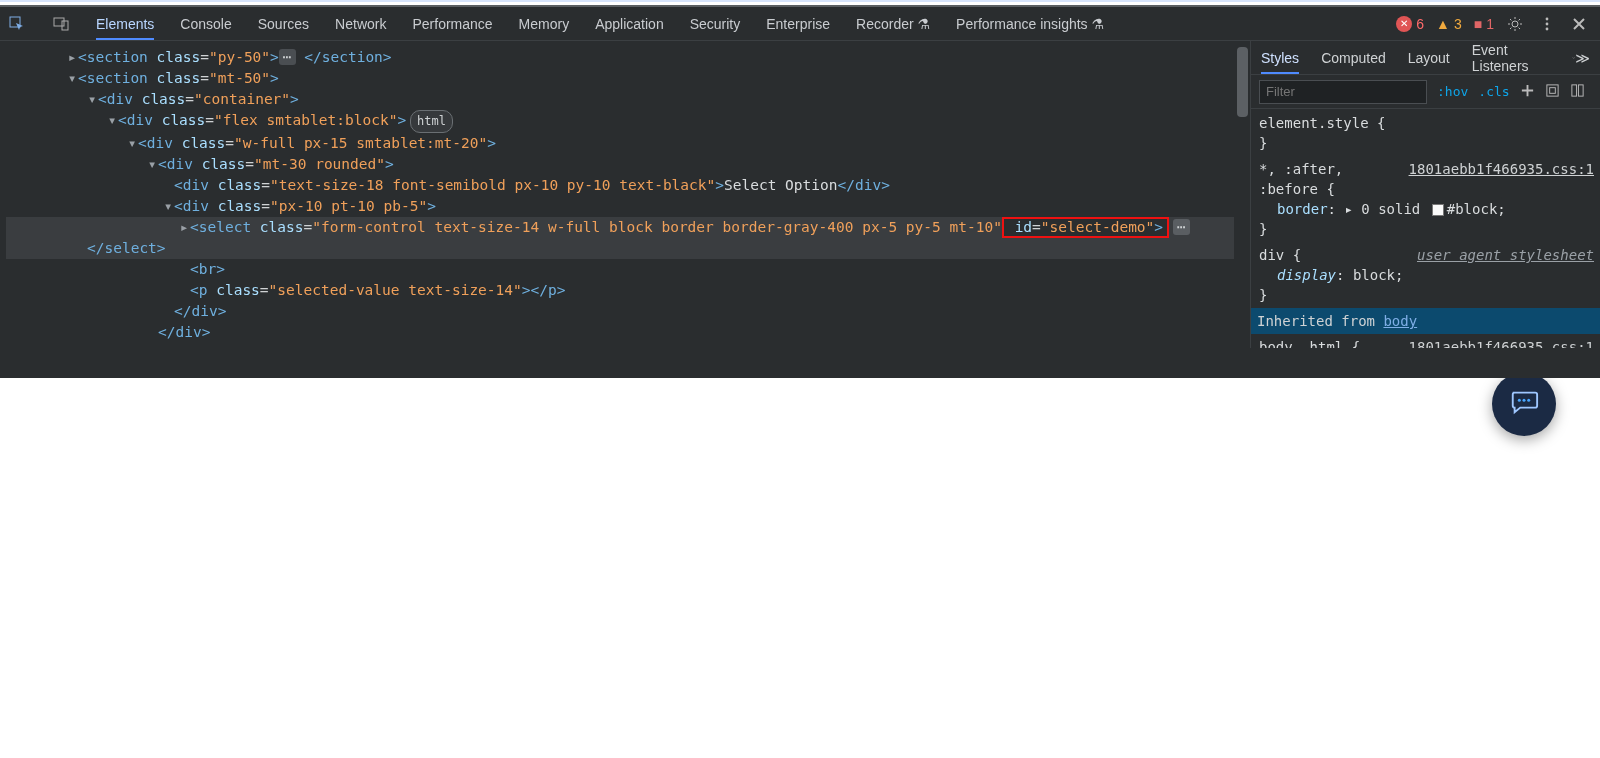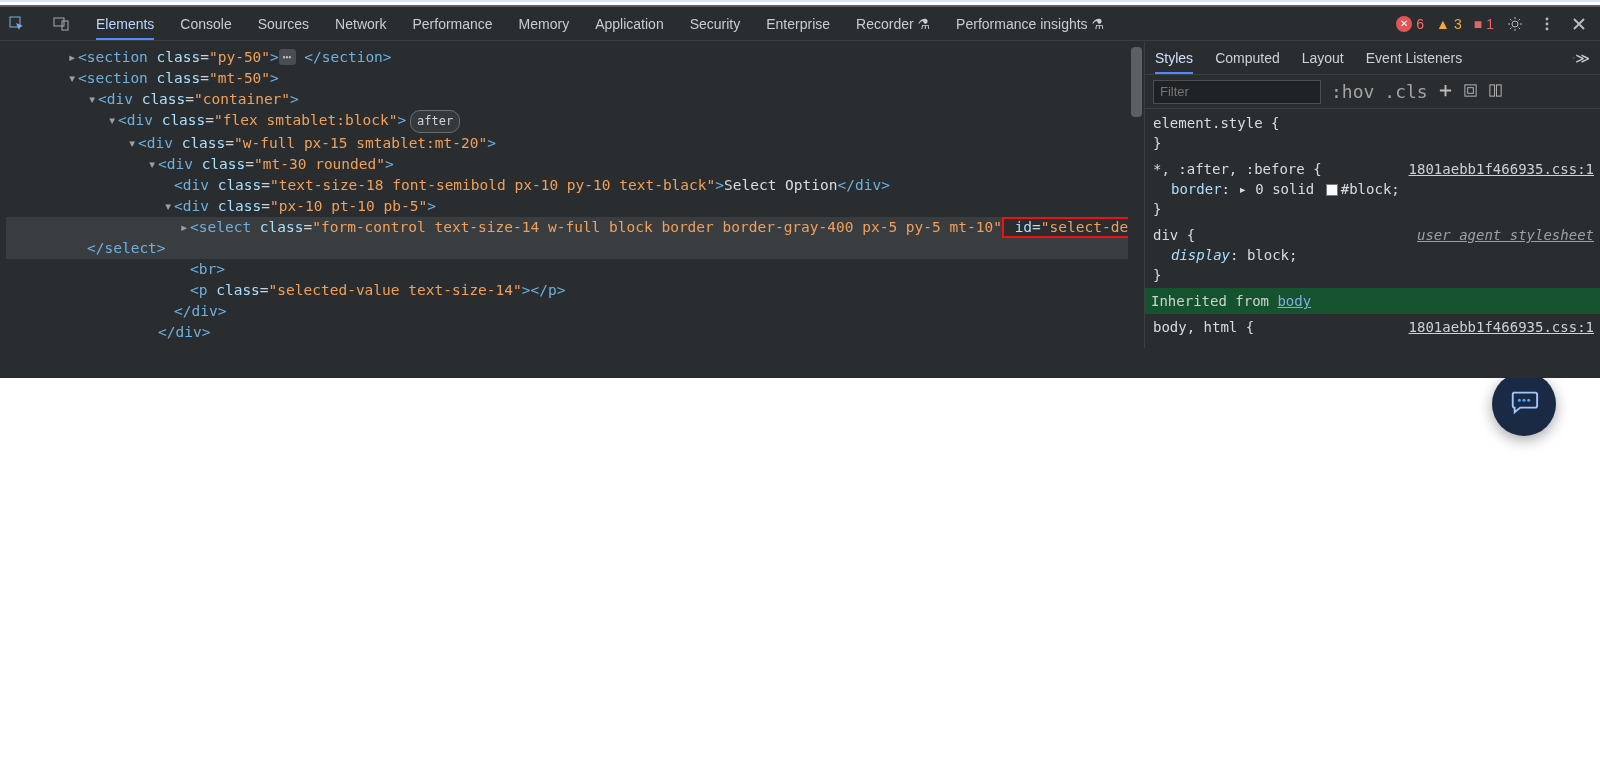--- a/index.html
+++ b/index.html
@@ -69,38 +69,38 @@
   .tok-text { color:#d9dcde; }
   .arrow { color:#9aa0a6; display:inline-block; width:12px; text-align:center; }
   .dom-line { white-space: pre; padding-left:4px; }
   .inline-badge { display:inline-block; padding:0 6px; margin-left:4px; border:1px solid #6a6f73; border-radius:10px; font-size:12px; color:#cfd2d4; background:#36393c; }
   .ellipsis { background:#4a4e52; padding:0 4px; border-radius:3px; }
   .id-hl { border:2px solid #e11; padding:0 4px 1px 2px; background:#2a2d2f; }
   .row-hover { background:#3a3d40; position:relative; }
   .row-hover::after{ content:""; position:absolute; right:18px; top:3px; width:18px; height:14px; border-radius:2px; }
   .more-dots { background:#5a5e62; padding:0 4px; border-radius:3px; margin-left:4px;}
 
-  .styles-pane { width:456px; border-left:1px solid #3b3f42; display:flex; flex-direction:column; }
+  .styles-pane { width:350px; border-left:1px solid #3b3f42; display:flex; flex-direction:column; }
   .styles-tabs { display:flex; align-items:center; border-bottom:1px solid #3b3f42; height:34px; padding:0 10px; gap:22px;}
   .styles-tab { cursor:pointer; color:#cfd2d4; padding:7px 0; position:relative;}
   .styles-tab.active { color:#cfe1ff; }
   .styles-tab.active::after { content:""; position:absolute; left:0; right:0; bottom:-1px; height:2px; background:#4f8bff; }
   .styles-toolbar { display:flex; align-items:center; gap:10px; height:34px; padding:0 8px; border-bottom:1px solid #3b3f42; }
   .filter-input { background:#1f2224; border:1px solid #4a4e52; color:#cfd2d4; height:24px; width:168px; padding:0 6px; font-size:13px; }
-  .tool-txt { font-family: Menlo, Consolas, monospace; font-size:18px; color:#a3a3a3; }
+  .tool-txt { font-family: Menlo, Consolas, monospace; font-size:13px; color:#0ea5e9; }
   .tool-ico svg { width:15px; height:15px; }
   .styles-body { flex:1; font-family: Menlo, Consolas, monospace; font-size:14px; line-height:20px; padding:4px 0 0 8px; overflow:hidden;}
   .rule-src { float:right; color:#cfd2d4; text-decoration:underline; margin-right:6px;}
   .rule-gray { color:#9aa0a6; font-style: italic; }
   .css-prop { color:#aadfff; }
   .css-val  { color:#d9dcde; }
   .css-sep  { color:#d9dcde; }
   .swatch { display:inline-block; width:12px; height:12px; background:#fafafa; border:1px solid #777; vertical-align:middle; margin:0 3px; }
   .inh-link { color:#7faee6; text-decoration:underline; }
-  .inh-bar { background:#14532d; padding:3px 6px; margin:3px 0 3px -8px;}
+  .inh-bar { background:#0c4a6e; padding:3px 6px; margin:3px 0 3px -8px;}
 
   .crumbs { height:30px; display:flex; align-items:center; gap:16px; padding:0 10px; border-top:1px solid #3b3f42; font-size:14.5px; }
   .crumb { color:#bfa47a; cursor:pointer; }
   .crumb.tag { color:#bfa47a; }
 </style>
 </head>
 <body>
 
 <div class="browser-top"></div>
 
@@ -264,21 +264,21 @@
         </div>
       </div>
     </div>
 
     <div class="dt-body">
 
       <div class="dom-pane">
 <div class="dom-line" style="padding-left:60px"><span class="arrow">▸</span><span class="tok-tag">&lt;section</span> <span class="tok-attr">class</span>=<span class="tok-val">"py-50"</span><span class="tok-tag">&gt;</span><span class="ellipsis">⋯</span> <span class="tok-tag">&lt;/section&gt;</span></div>
 <div class="dom-line" style="padding-left:60px"><span class="arrow">▾</span><span class="tok-tag">&lt;section</span> <span class="tok-attr">class</span>=<span class="tok-val">"mt-50"</span><span class="tok-tag">&gt;</span></div>
 <div class="dom-line" style="padding-left:80px"><span class="arrow">▾</span><span class="tok-tag">&lt;div</span> <span class="tok-attr">class</span>=<span class="tok-val">"container"</span><span class="tok-tag">&gt;</span></div>
-<div class="dom-line" style="padding-left:100px"><span class="arrow">▾</span><span class="tok-tag">&lt;div</span> <span class="tok-attr">class</span>=<span class="tok-val">"flex smtablet:block"</span><span class="tok-tag">&gt;</span><span class="inline-badge">after</span></div>
+<div class="dom-line" style="padding-left:100px"><span class="arrow">▾</span><span class="tok-tag">&lt;div</span> <span class="tok-attr">class</span>=<span class="tok-val">"flex smtablet:block"</span><span class="tok-tag">&gt;</span><span class="inline-badge">html</span></div>
 <div class="dom-line" style="padding-left:120px"><span class="arrow">▾</span><span class="tok-tag">&lt;div</span> <span class="tok-attr">class</span>=<span class="tok-val">"w-full px-15 smtablet:mt-20"</span><span class="tok-tag">&gt;</span></div>
 <div class="dom-line" style="padding-left:140px"><span class="arrow">▾</span><span class="tok-tag">&lt;div</span> <span class="tok-attr">class</span>=<span class="tok-val">"mt-30 rounded"</span><span class="tok-tag">&gt;</span></div>
 <div class="dom-line" style="padding-left:168px"><span class="tok-tag">&lt;div</span> <span class="tok-attr">class</span>=<span class="tok-val">"text-size-18 font-semibold px-10 py-10 text-black"</span><span class="tok-tag">&gt;</span><span class="tok-text">Select Option</span><span class="tok-tag">&lt;/div&gt;</span></div>
 <div class="dom-line" style="padding-left:156px"><span class="arrow">▾</span><span class="tok-tag">&lt;div</span> <span class="tok-attr">class</span>=<span class="tok-val">"px-10 pt-10 pb-5"</span><span class="tok-tag">&gt;</span></div>
 <div class="dom-line row-hover" style="padding-left:172px"><span class="arrow">▸</span><span class="tok-tag">&lt;select</span> <span class="tok-attr">class</span>=<span class="tok-val">"form-control text-size-14 w-full block border border-gray-400 px-5 py-5 mt-10"</span><span class="id-hl"> <span class="tok-attr">id</span>=<span class="tok-val">"select-demo"</span><span class="tok-tag">&gt;</span></span><span class="more-dots">⋯</span></div>
 <div class="dom-line row-hover" style="padding-left:81px"><span class="tok-tag">&lt;/select&gt;</span></div>
 <div class="dom-line" style="padding-left:184px"><span class="tok-tag">&lt;br&gt;</span></div>
 <div class="dom-line" style="padding-left:184px"><span class="tok-tag">&lt;p</span> <span class="tok-attr">class</span>=<span class="tok-val">"selected-value text-size-14"</span><span class="tok-tag">&gt;&lt;/p&gt;</span></div>
 <div class="dom-line" style="padding-left:168px"><span class="tok-tag">&lt;/div&gt;</span></div>
 <div class="dom-line" style="padding-left:152px"><span class="tok-tag">&lt;/div&gt;</span></div>

